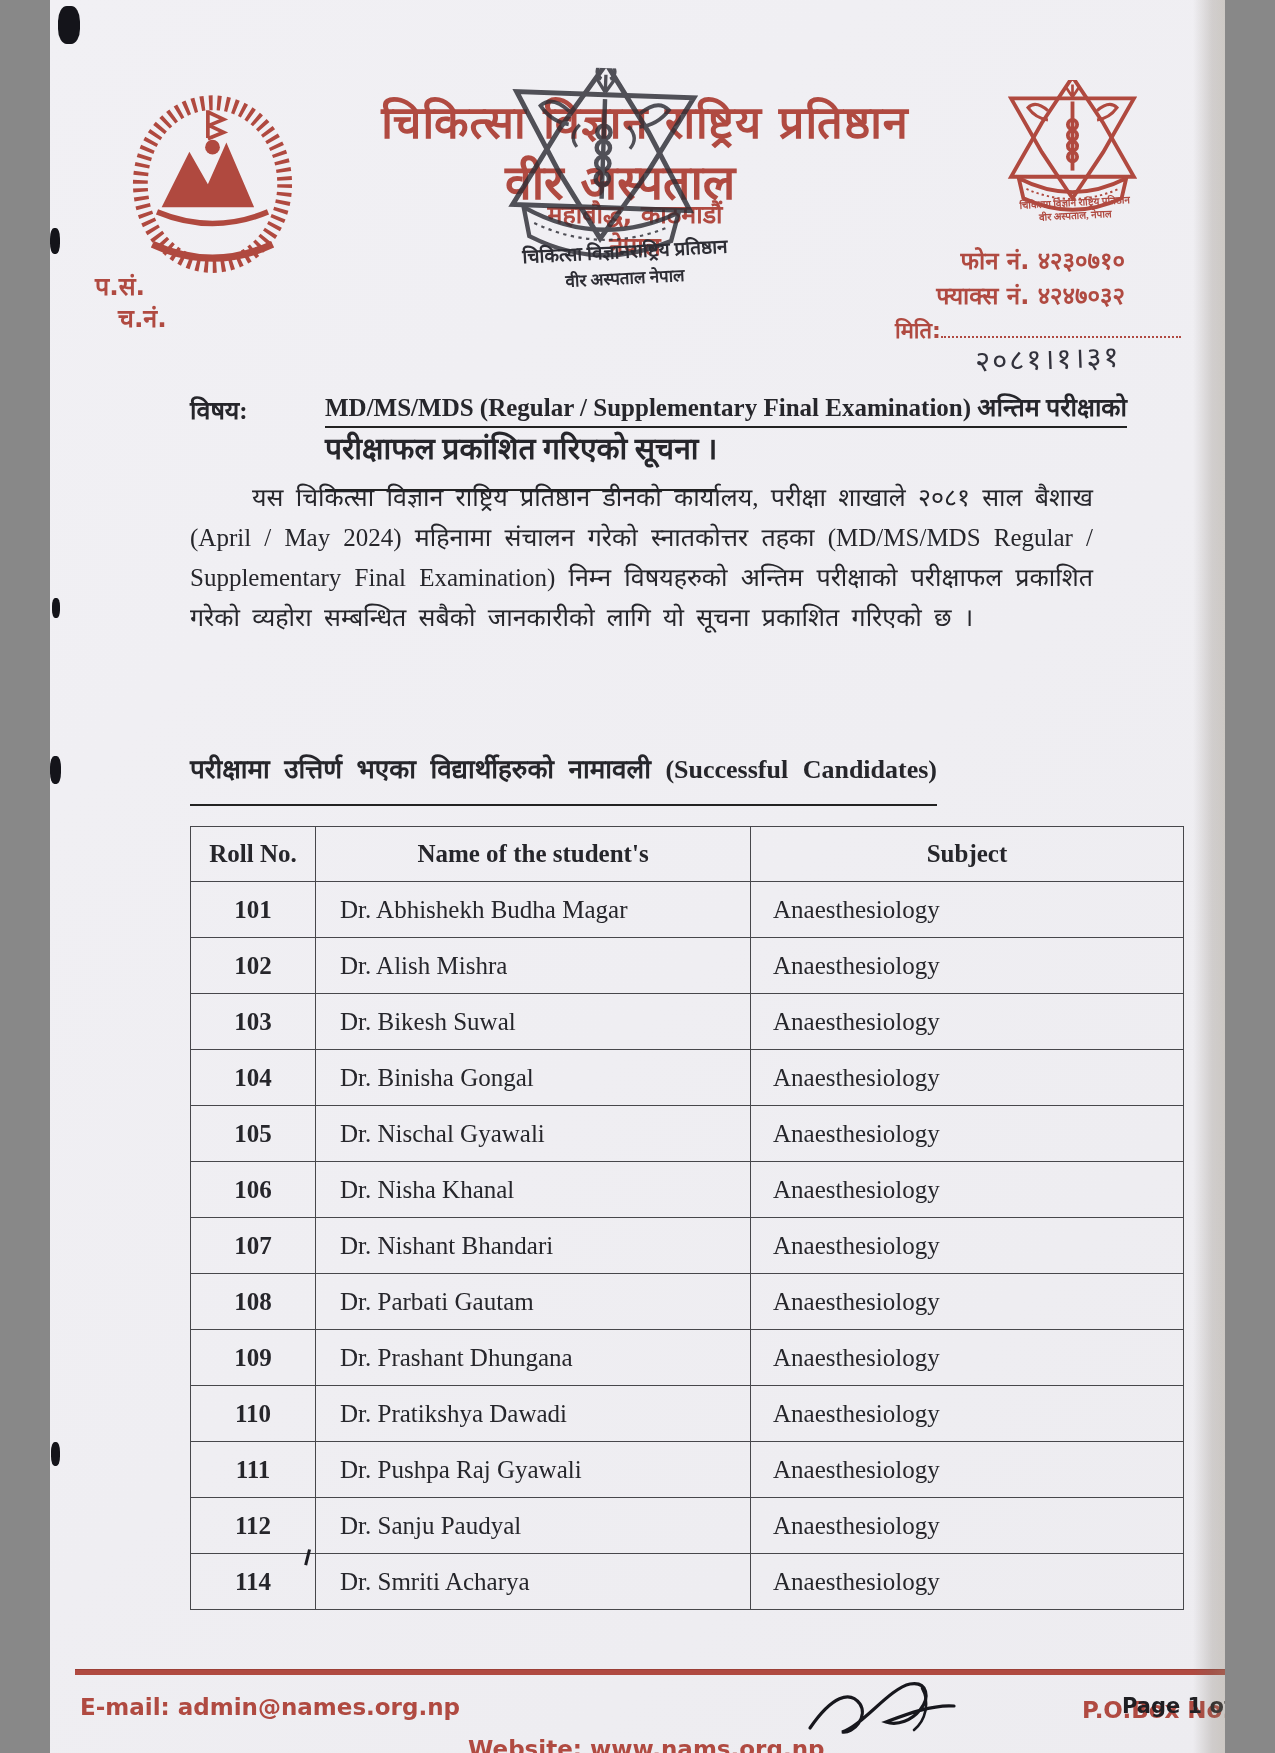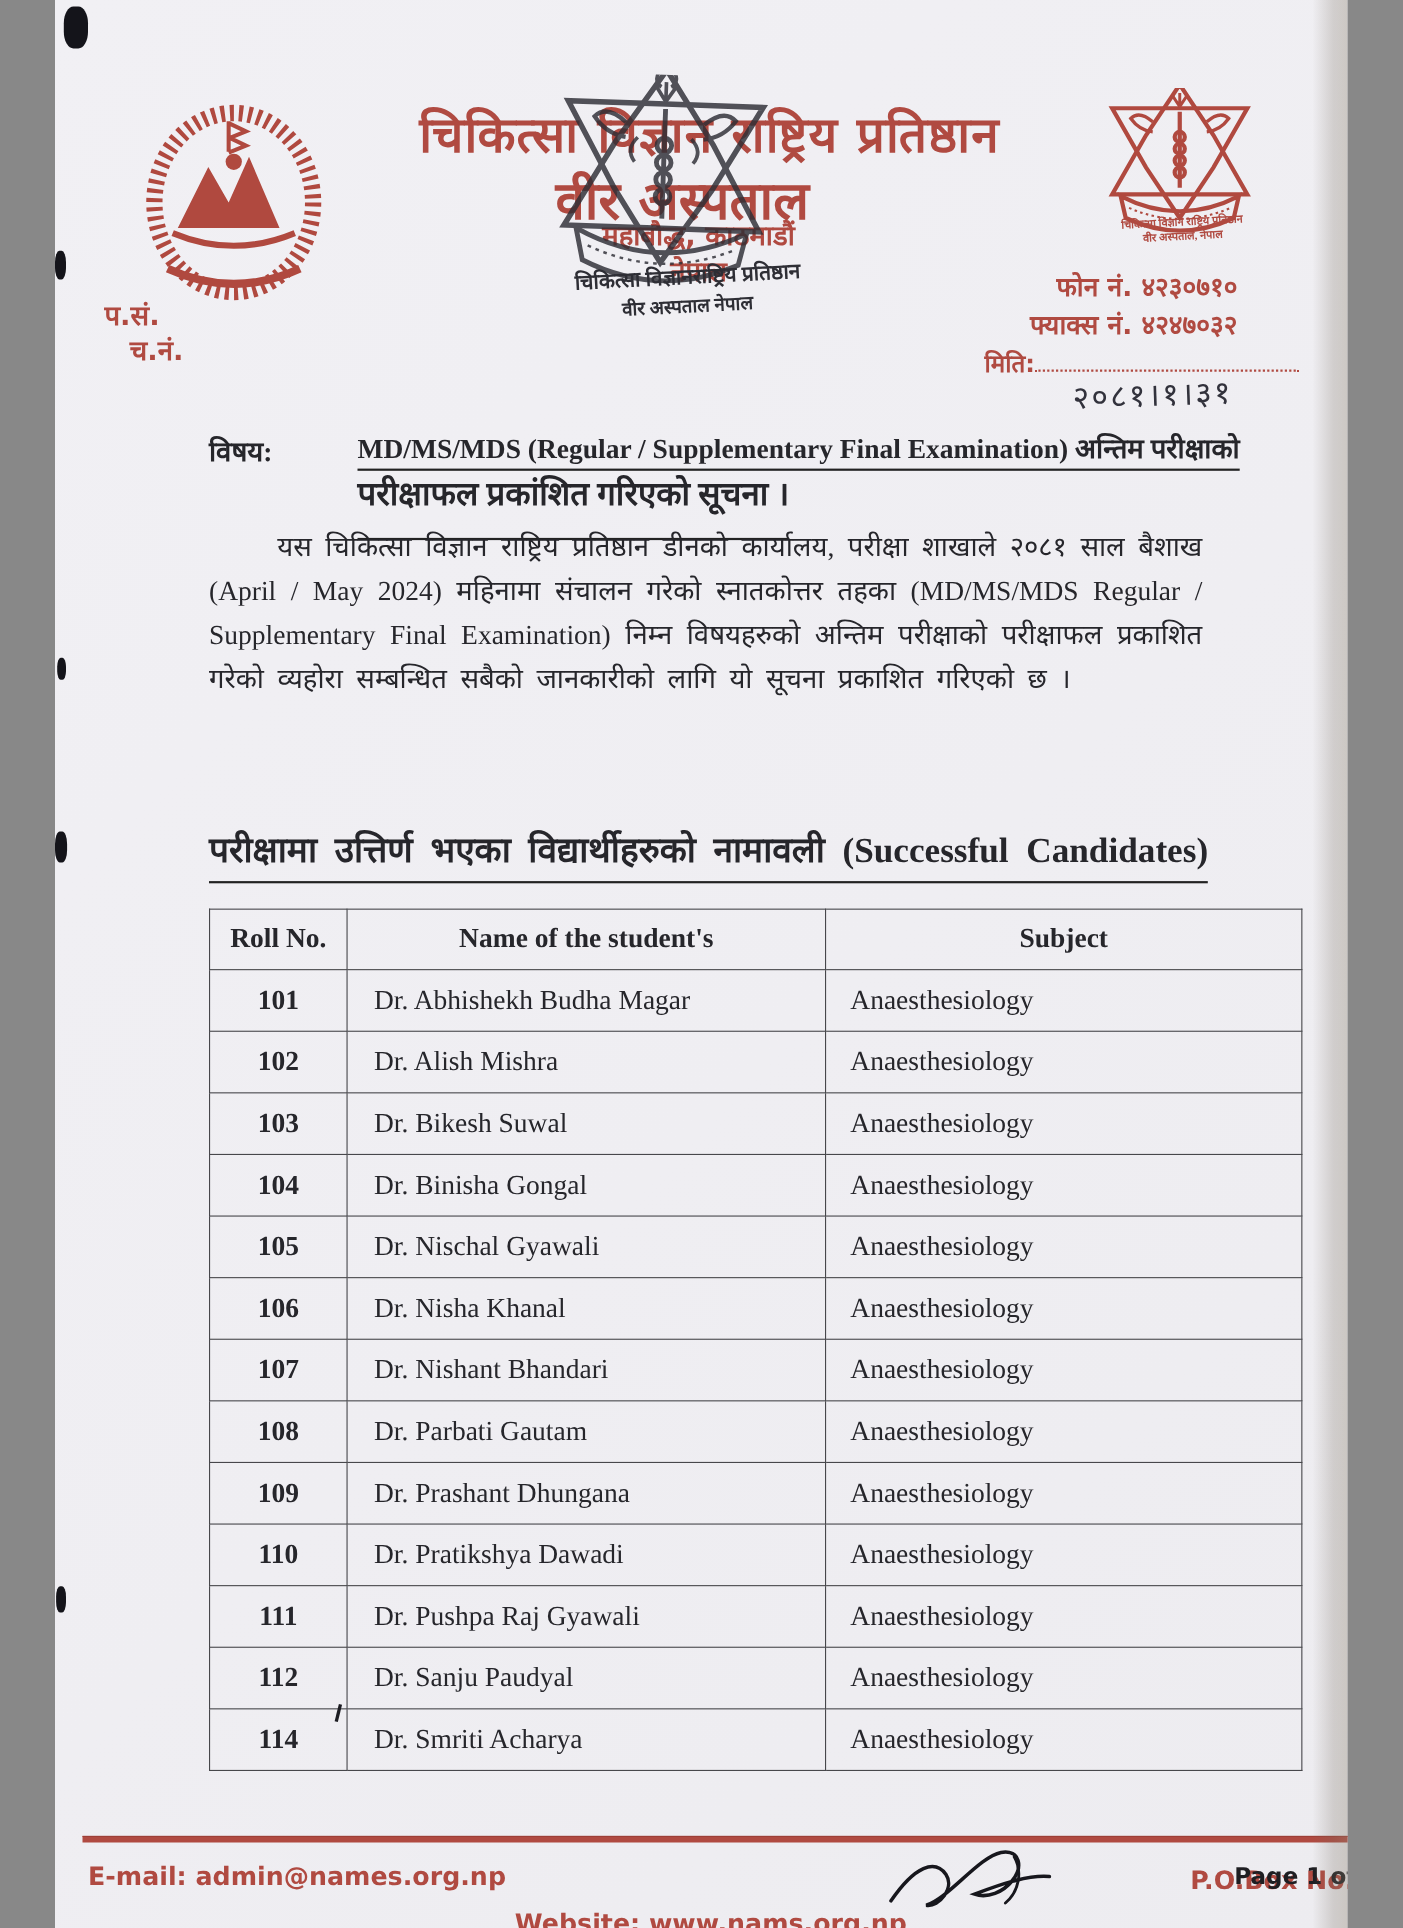--- a/index.html
+++ b/index.html
@@ -47,22 +47,22 @@
   #subject-l1{left:275px;top:389px;font-size:25px;font-weight:bold;
     border-bottom:2.5px solid #222;padding-bottom:3px;}
   #subject-l2{left:275px;top:427px;font-size:30px;font-weight:bold;
     border-bottom:2.5px solid #222;padding-bottom:21px;}
 
   
   #body-par{left:140px;top:478px;width:903px;font-size:25px;line-height:40px;
     text-align:justify;text-indent:62px;word-spacing:6px;}
 
   
-  #section-heading{left:140px;top:750px;font-size:32px;font-weight:bold;
-    border-bottom:2.5px solid #222;padding-bottom:8px;word-spacing:8px;}
+  #section-heading{left:140px;top:750px;font-size:26px;font-weight:bold;
+    border-bottom:2.5px solid #222;padding-bottom:18px;word-spacing:8px;}
 
   
   #results-table{left:140px;top:826px;border-collapse:collapse;table-layout:fixed;
     width:993px;background:transparent;}
   #results-table th,#results-table td{border:1.7px solid #47474b;font-size:25px;}
   #results-table th{height:52px;font-weight:bold;text-align:center;}
   #results-table td{height:53px;}
   #results-table col.w-roll{width:125px;}
   #results-table col.w-name{width:435px;}
   #results-table col.w-subject{width:433px;}

